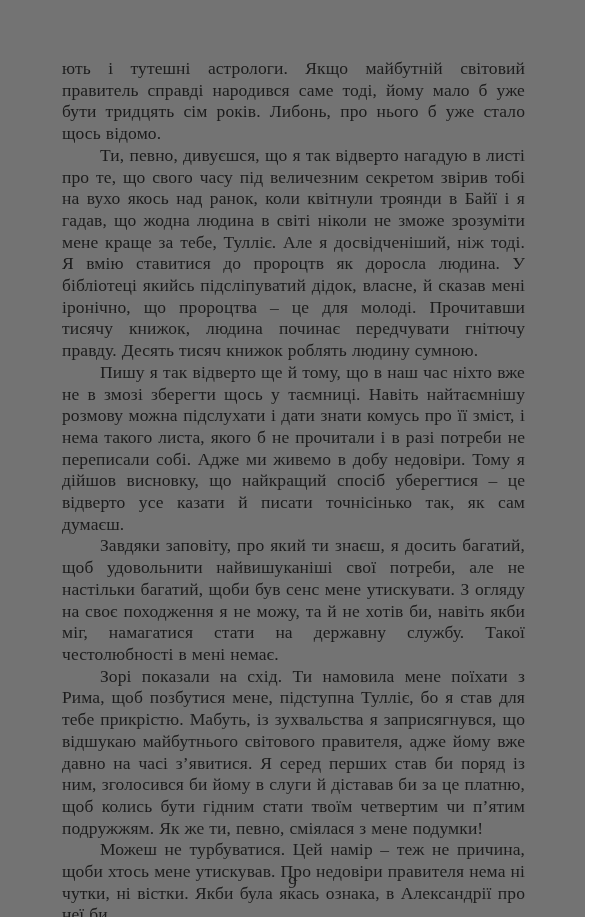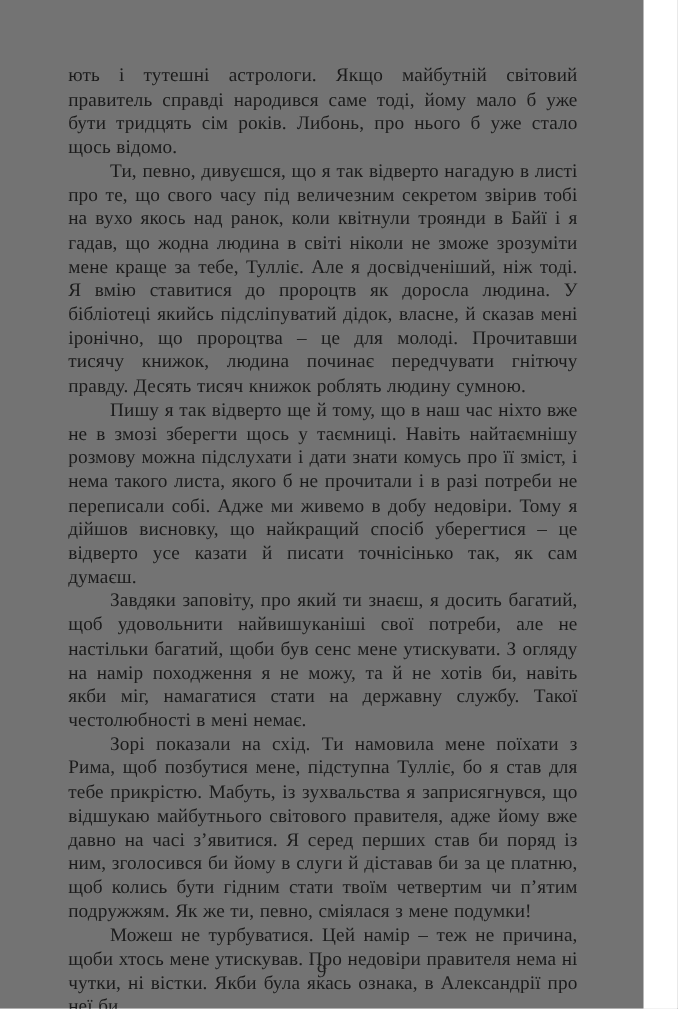--- a/index.html
+++ b/index.html
@@ -48,18 +48,18 @@
   }
 </style>
 </head>
 <body>
 
 <div class="book-page">
   <div class="text-block">
     <p class="para no-indent">ють і тутешні астрологи. Якщо майбутній світовий правитель справді народився саме тоді, йому мало б уже бути тридцять сім років. Либонь, про нього б уже стало щось відомо.</p>
     <p class="para">Ти, певно, дивуєшся, що я так відверто нагадую в листі про те, що свого часу під величезним секретом звірив тобі на вухо якось над ранок, коли квітнули троянди в Байї і я гадав, що жодна людина в світі ніколи не зможе зрозуміти мене краще за тебе, Тулліє. Але я досвідченіший, ніж тоді. Я вмію ставитися до пророцтв як доросла людина. У бібліотеці якийсь підсліпуватий дідок, власне, й сказав мені іронічно, що пророцтва – це для молоді. Прочитавши тисячу книжок, людина починає передчувати гнітючу правду. Десять тисяч книжок роблять людину сумною.</p>
     <p class="para">Пишу я так відверто ще й тому, що в наш час ніхто вже не в змозі зберегти щось у таємниці. Навіть найтаємнішу розмову можна підслухати і дати знати комусь про її зміст, і нема такого листа, якого б не прочитали і в разі потреби не переписали собі. Адже ми живемо в добу недовіри. Тому я дійшов висновку, що найкращий спосіб уберегтися – це відверто усе казати й писати точнісінько так, як сам думаєш.</p>
-    <p class="para">Завдяки заповіту, про який ти знаєш, я досить багатий, щоб удовольнити найвишуканіші свої потреби, але не настільки багатий, щоби був сенс мене утискувати. З огляду на намір походження я не можу, та й не хотів би, навіть якби міг, намагатися стати на державну службу. Такої честолюбності в мені немає.</p>
+    <p class="para">Завдяки заповіту, про який ти знаєш, я досить багатий, щоб удовольнити найвишуканіші свої потреби, але не настільки багатий, щоби був сенс мене утискувати. З огляду на своє походження я не можу, та й не хотів би, навіть якби міг, намагатися стати на державну службу. Такої честолюбності в мені немає.</p>
     <p class="para">Зорі показали на схід. Ти намовила мене поїхати з Рима, щоб позбутися мене, підступна Тулліє, бо я став для тебе прикрістю. Мабуть, із зухвальства я заприсягнувся, що відшукаю майбутнього світового правителя, адже йому вже давно на часі з’явитися. Я серед перших став би поряд із ним, зголосився би йому в слуги й діставав би за це платню, щоб колись бути гідним стати твоїм четвертим чи п’ятим подружжям. Як же ти, певно, сміялася з мене подумки!</p>
     <p class="para">Можеш не турбуватися. Цей намір – теж не причина, щоби хтось мене утискував. Про недовіри правителя нема ні чутки, ні вістки. Якби була якась ознака, в Александрії про неї би</p>
   </div>
   <div class="page-number">9</div>
 </div>
 
 </body></html>

